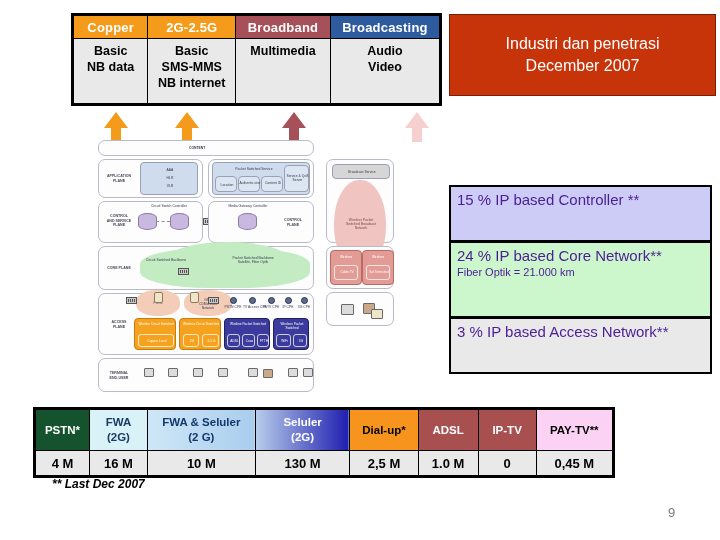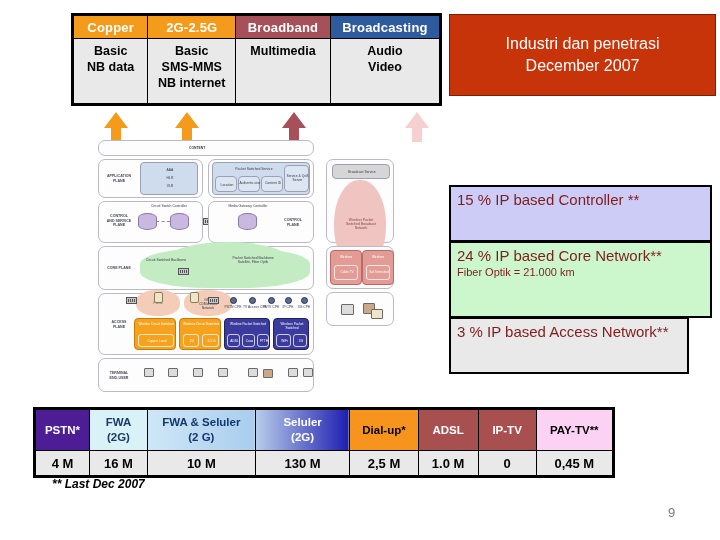--- a/index.html
+++ b/index.html
@@ -69,25 +69,25 @@
     text-align:center;
     font-size:16px;
     line-height:22px;
   }
 
   
   .callout{
     border:2px solid #000;
     box-sizing:border-box;
     padding:3px 6px 0 6px;
-    color:#7f1d1d;
+    color:#4c1d95;
   }
   #box-controller{left:449px;top:185px;width:263px;height:57px;background:#ccccf7;}
   #box-core{left:449px;top:241px;width:263px;height:77px;background:#ccf7cc;}
-  #box-access{left:449px;top:317px;width:240px;height:57px;background:#e9e9e9;}
+  #box-access{left:449px;top:317px;width:263px;height:57px;background:#e9e9e9;}
   .callout .big{font-size:15px;line-height:19px;white-space:nowrap;}
   .callout .small{font-size:11px;line-height:14px;}
   .callout .small .indent{display:block;padding-left:26px;}
 
   
   #stat-table{
     left:33px;top:407px;width:578px;
     border:2px solid #000;
   }
   #stat-table table{border-collapse:collapse;width:100%;table-layout:fixed;}
@@ -406,21 +406,21 @@
 </div>
 
 <div class="abs callout" id="box-access">
   <div class="big">3 % IP based Access Network**</div>
 </div>
 
 <div class="abs" id="stat-table">
   <table>
     <tbody>
         <tr class="hdr">
-      <td style="width:52px;background:#4c1d95;color:#fff;">
+      <td style="width:52px;background:#14532d;color:#fff;">
         <div>PSTN*</div>
       </td>
       <td style="width:56px;background:#d9f2f7;color:#1a3b66;">
         <div>FWA</div>
         <div>(2G)</div>
       </td>
       <td style="width:105px;background:linear-gradient(to right,#cfe7f7,#a9cdee);color:#14386b;">
         <div>FWA &amp; Seluler</div>
         <div>(2 G)</div>
       </td>

